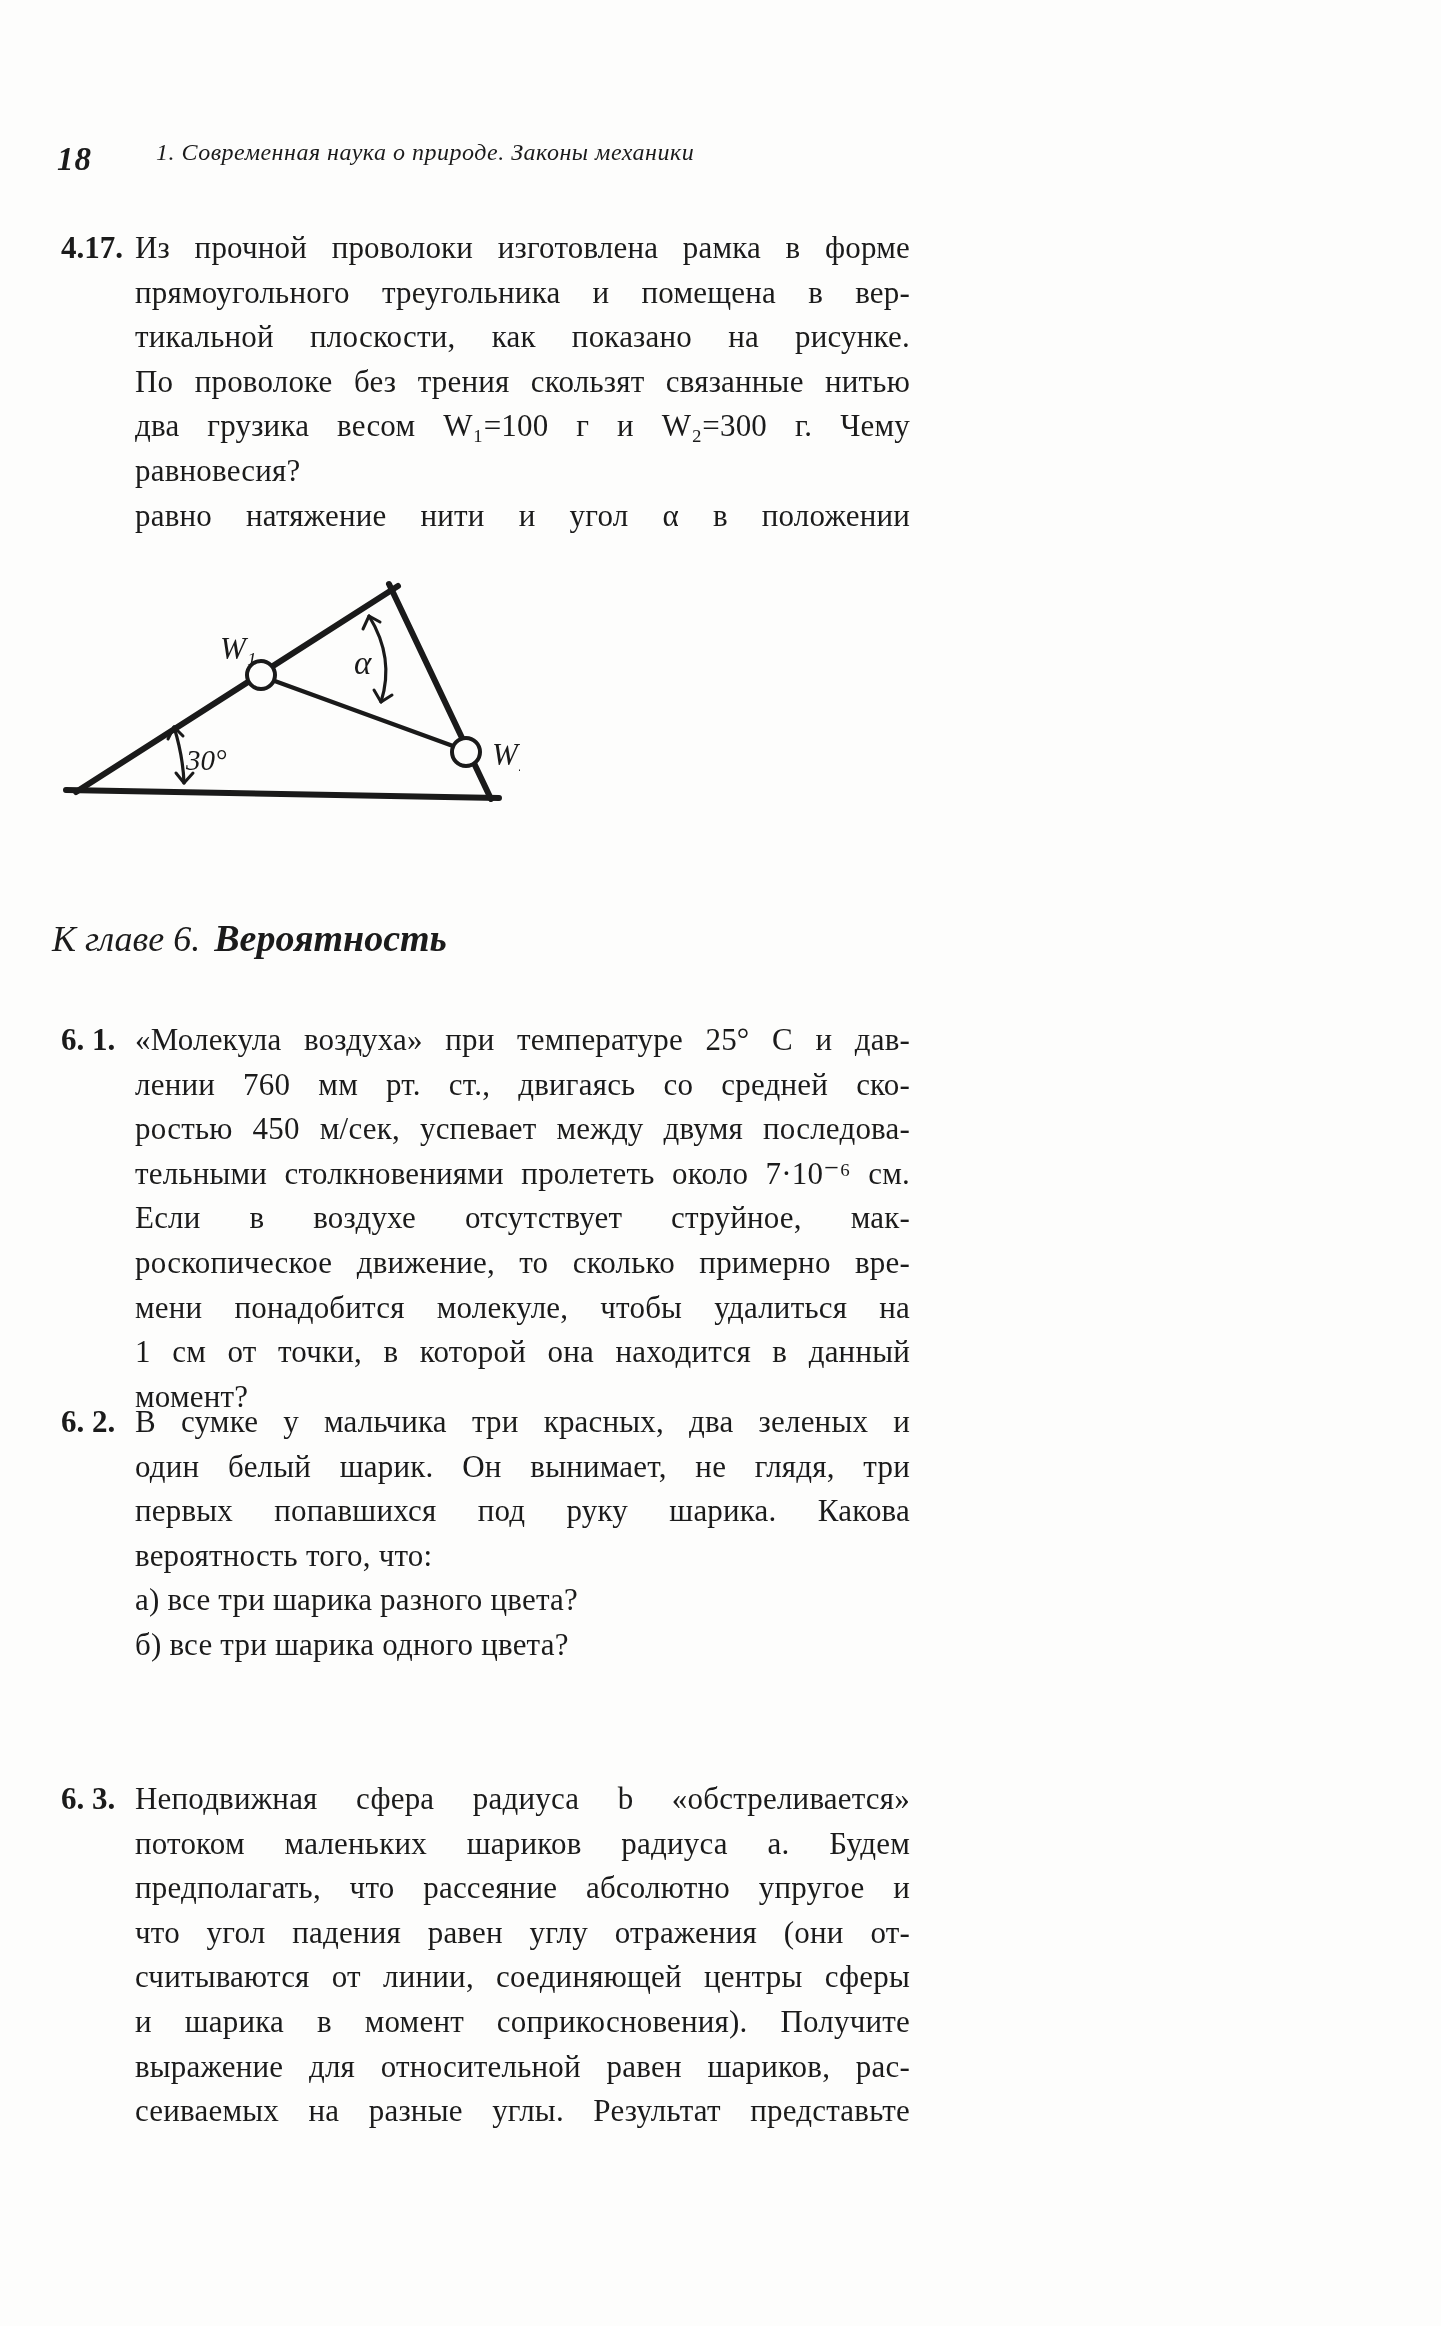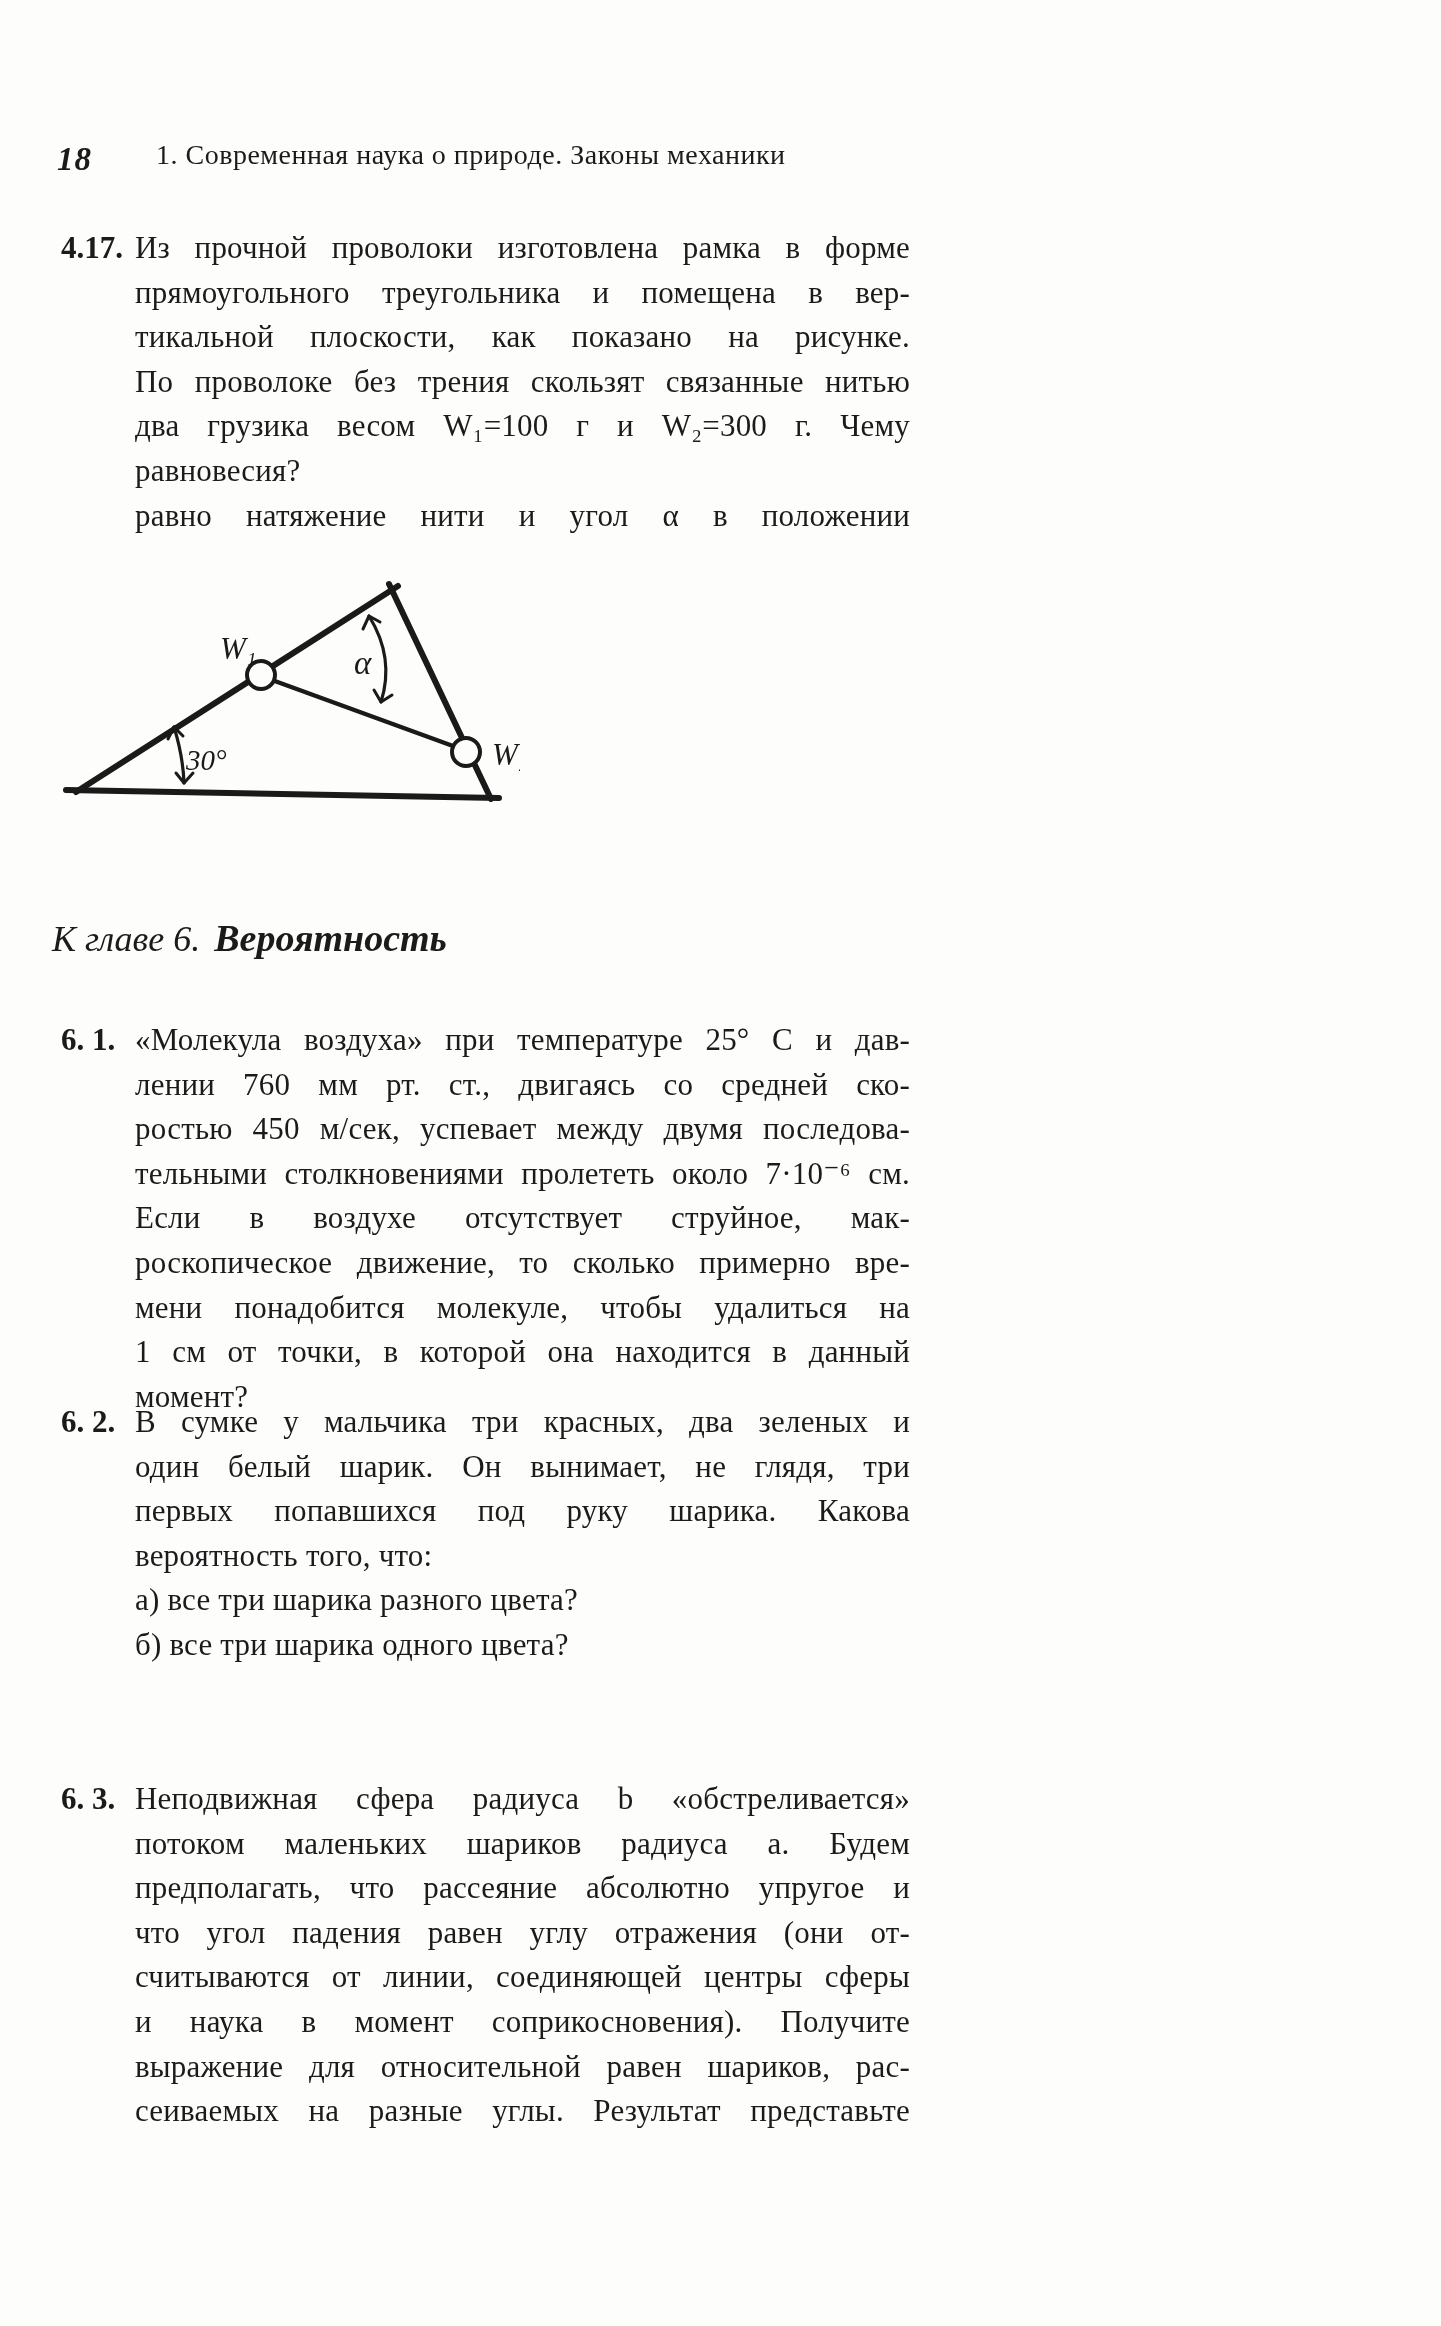--- a/index.html
+++ b/index.html
@@ -8,21 +8,21 @@
     background:#fdfdfc;color:#1b1b1b;
     font-family:"Liberation Serif","DejaVu Serif",serif;
     overflow:hidden;
   }
   .page-number{
     position:absolute;left:57px;top:141px;
     font-size:33px;font-weight:bold;letter-spacing:1px;font-style:italic;
   }
   .running-head{
     position:absolute;left:156px;top:139px;
-    font-size:28px;letter-spacing:.5px;white-space:nowrap;
+    font-size:24px;font-style:italic;letter-spacing:.5px;white-space:nowrap;
   }
   .problem{
     position:absolute;left:135px;width:775px;
   }
   .problem .num{
     position:absolute;left:-74px;top:0;
     font-weight:bold;white-space:nowrap;
     font-size:31px;line-height:44.6px;
   }
   .line{
@@ -121,16 +121,16 @@
   <div class="line last">б) все три шарика одного цвета?</div>
 </div>
 
 <div class="problem" id="p63">
   <span class="num">6. 3.</span>
   <div class="line">Неподвижная сфера радиуса b «обстреливается»</div>
   <div class="line">потоком маленьких шариков радиуса a. Будем</div>
   <div class="line">предполагать, что рассеяние абсолютно упругое и</div>
   <div class="line">что угол падения равен углу отражения (они от-</div>
   <div class="line">считываются от линии, соединяющей центры сферы</div>
-  <div class="line">и наука в момент соприкосновения). Получите</div>
+  <div class="line">и шарика в момент соприкосновения). Получите</div>
   <div class="line">выражение для относительной равен шариков, рас-</div>
   <div class="line">сеиваемых на разные углы. Результат представьте</div>
 </div>
 
 </body></html>

